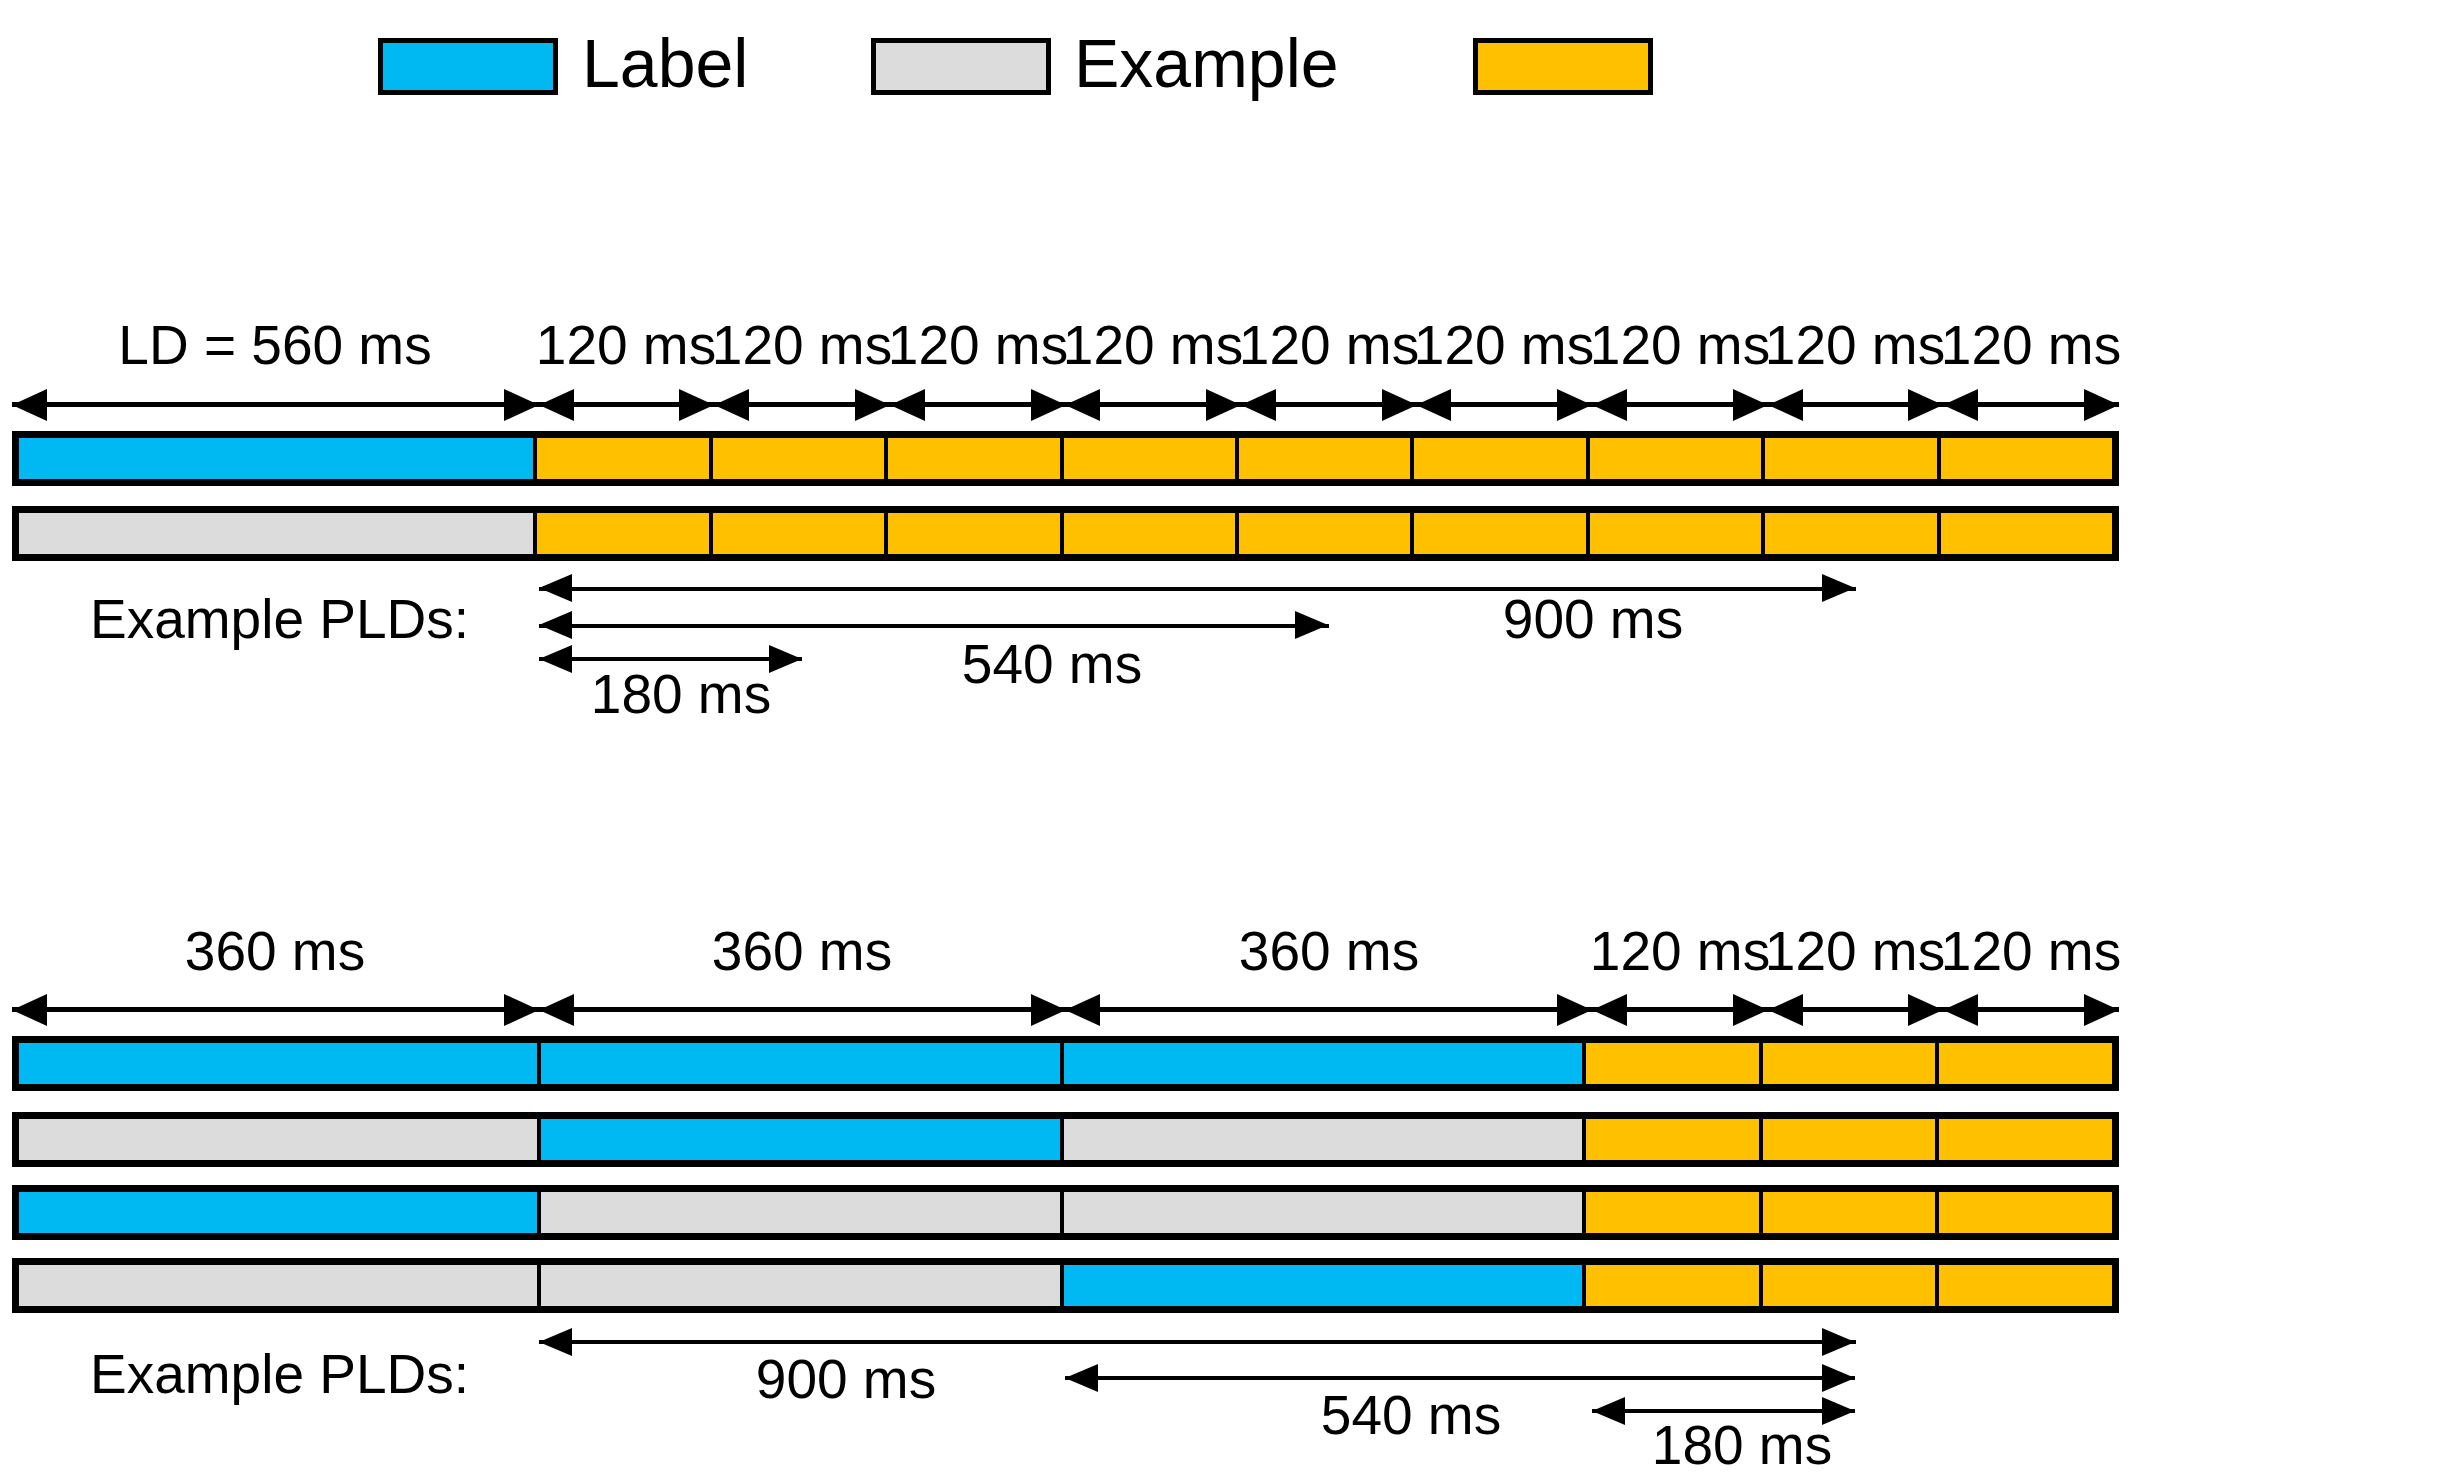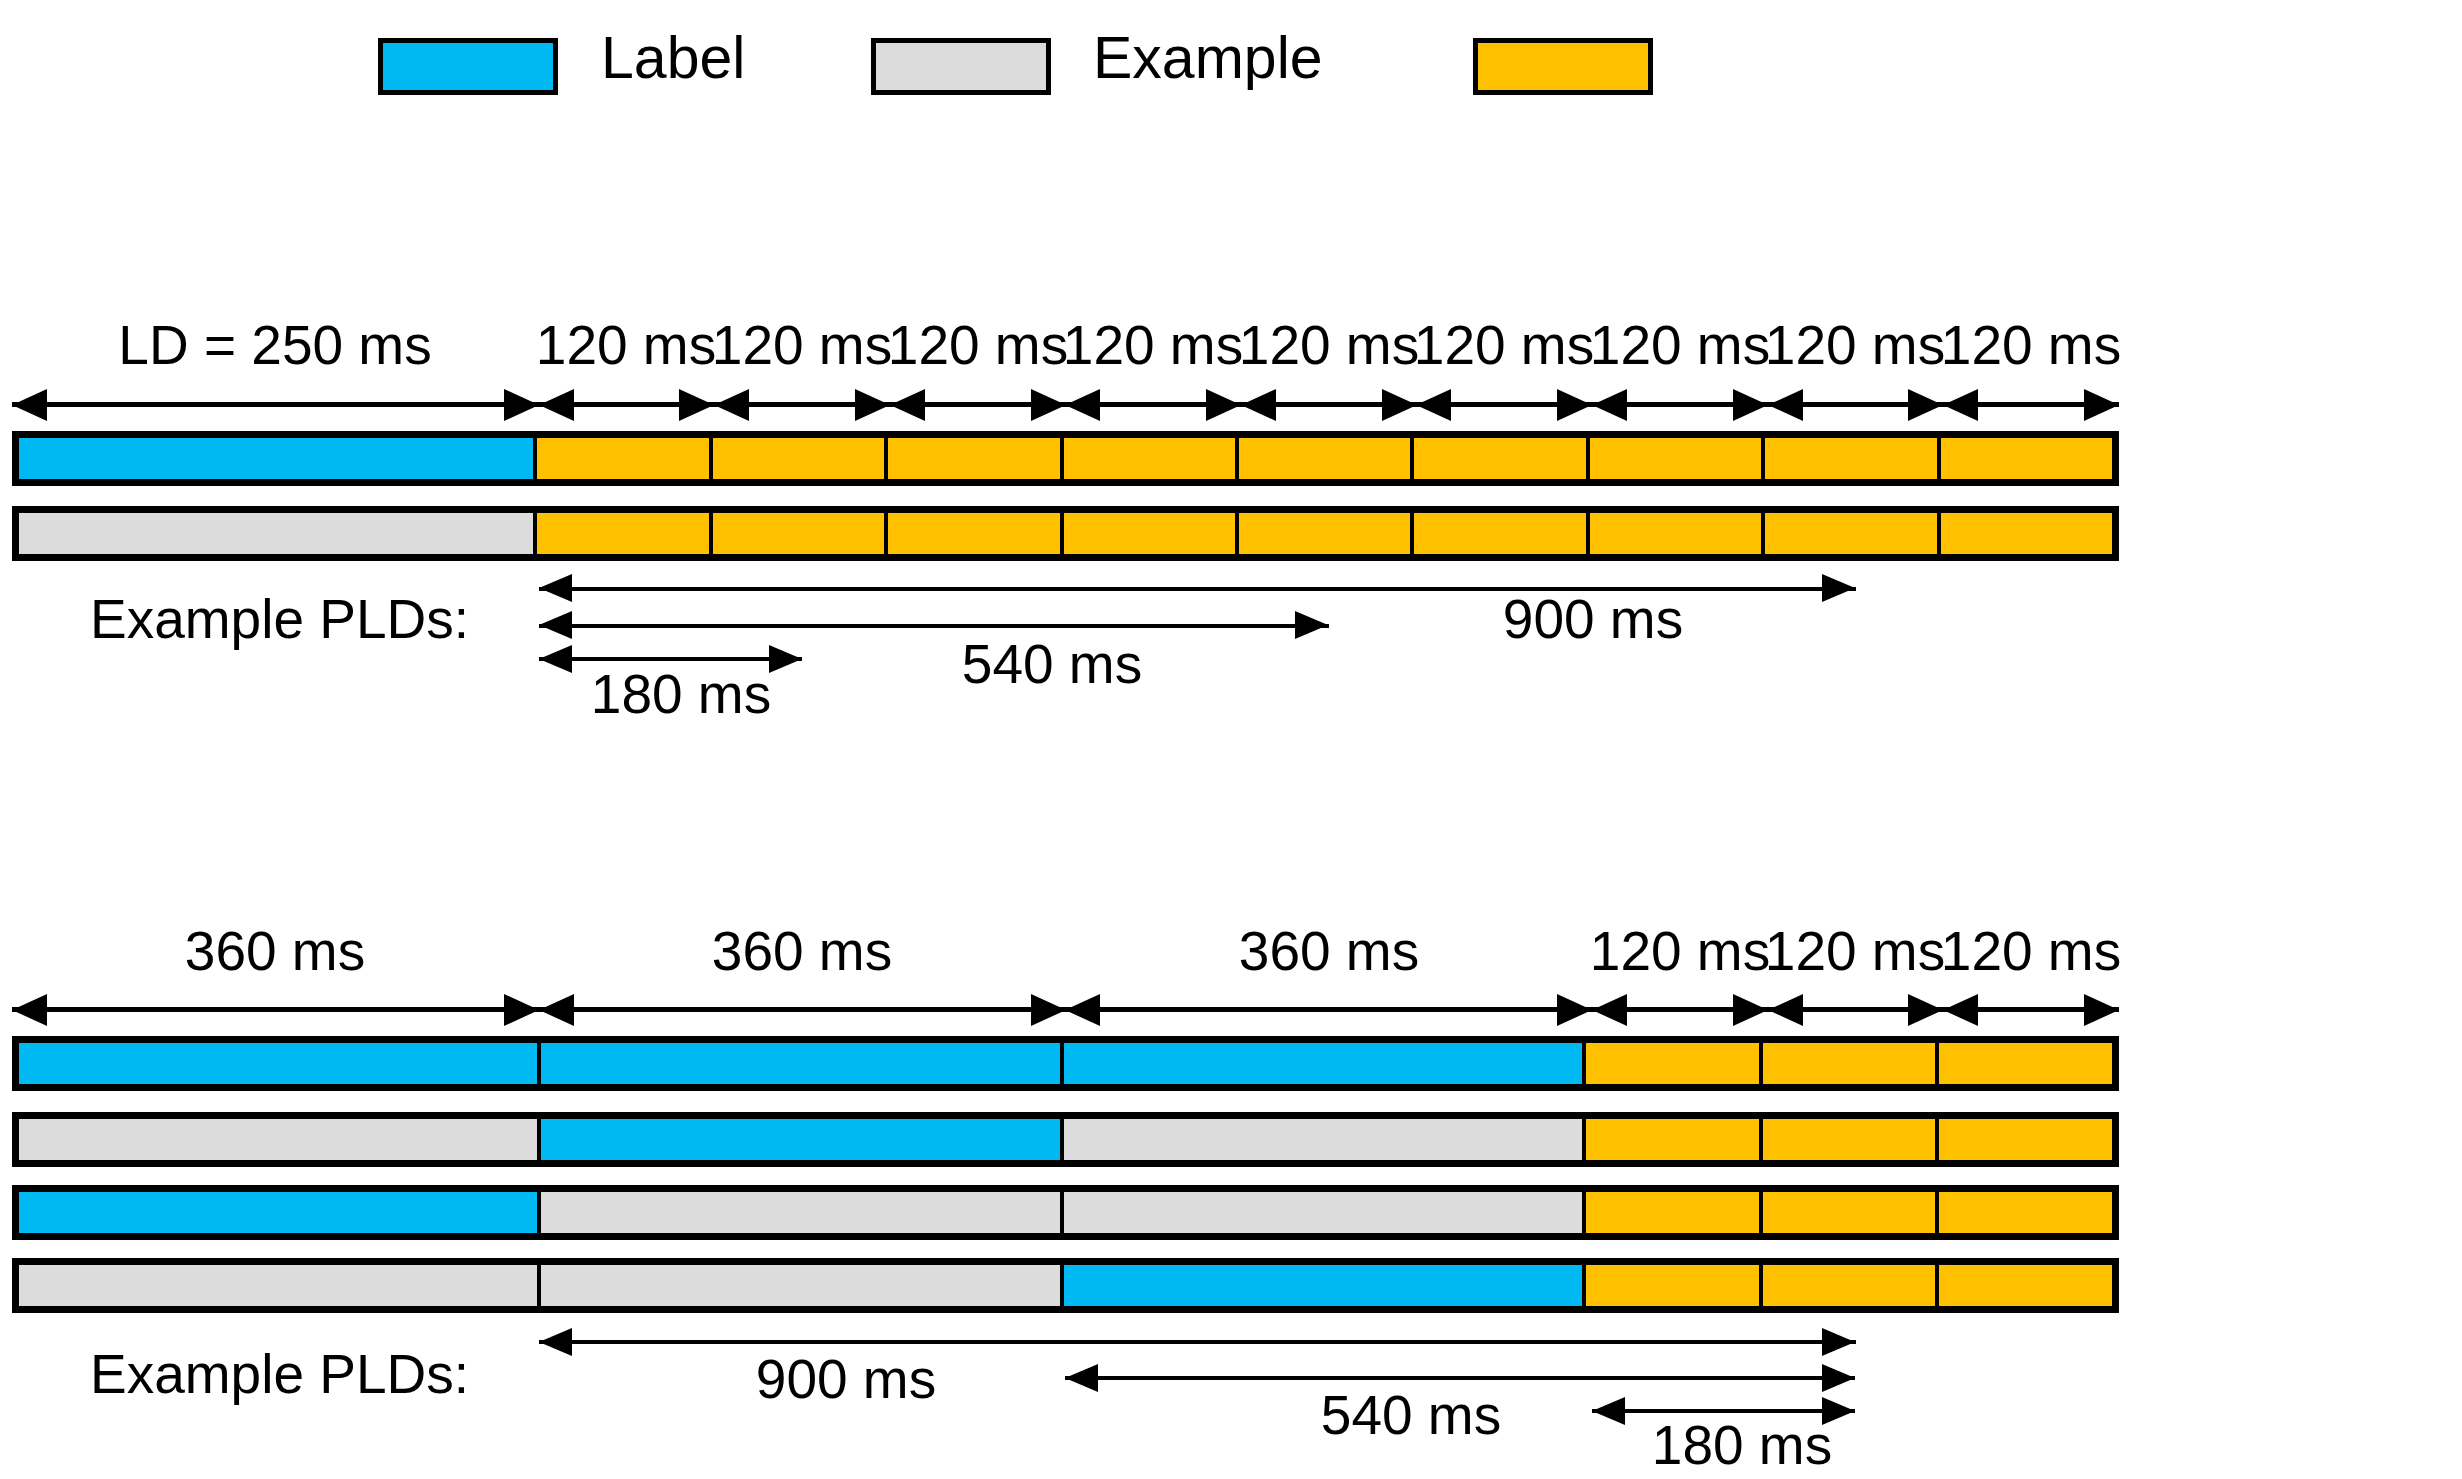--- a/index.html
+++ b/index.html
@@ -55,38 +55,37 @@
     border-style: solid;
     border-color: transparent;
   }
   .lg-box {
     position: absolute;
     box-sizing: border-box;
     border: 5.5px solid #000;
   }
   .lg-text {
     position: absolute;
-    font-size: 59px;
-    line-height: 1;
-    white-space: nowrap;
-    margin-left: 19px;
+    font-size: 68px;
+    line-height: 1;
+    white-space: nowrap;
   }
 </style>
 </head>
 <body>
 
 <div id="stage">
   <div class="caption" id="seq-caption">Example PLDs:</div>
   <div class="caption" id="te-caption">Example PLDs:</div>
 <div class="lg-box" style="left: 378px; top: 38px; width: 180px; height: 57px; background: rgb(0, 185, 242);"></div>
     <div class="lg-text" style="left: 582px; top: 29px;">Label</div>
     <div class="lg-box" style="left: 871px; top: 38px; width: 180px; height: 57px; background: rgb(220, 220, 220);"></div>
     <div class="lg-text" style="left: 1074px; top: 29px;">Example</div>
     <div class="lg-box" style="left: 1473px; top: 38px; width: 180px; height: 57px; background: rgb(255, 192, 0);"></div>
-    <div class="dlabel" style="left: 275px; top: 318px;">LD = 250 ms</div>
+    <div class="dlabel" style="left: 275px; top: 318px;">LD = 560 ms</div>
     <div class="aline" style="left: 12px; top: 402px; width: 527px; height: 4.7px;"></div>
     <div class="ahead" style="left: 12px; top: 389px; border-width: 16px 35px 16px 0px; border-right-color: rgb(0, 0, 0);"></div>
     <div class="ahead" style="left: 504px; top: 389px; border-width: 16px 0px 16px 35px; border-left-color: rgb(0, 0, 0);"></div>
     <div class="dlabel" style="left: 626px; top: 318px;">120 ms</div>
     <div class="aline" style="left: 539px; top: 402px; width: 176px; height: 4.7px;"></div>
     <div class="ahead" style="left: 539px; top: 389px; border-width: 16px 35px 16px 0px; border-right-color: rgb(0, 0, 0);"></div>
     <div class="ahead" style="left: 679px; top: 389px; border-width: 16px 0px 16px 35px; border-left-color: rgb(0, 0, 0);"></div>
     <div class="dlabel" style="left: 802px; top: 318px;">120 ms</div>
     <div class="aline" style="left: 714px; top: 402px; width: 176px; height: 4.7px;"></div>
     <div class="ahead" style="left: 714px; top: 389px; border-width: 16px 35px 16px 0px; border-right-color: rgb(0, 0, 0);"></div>

